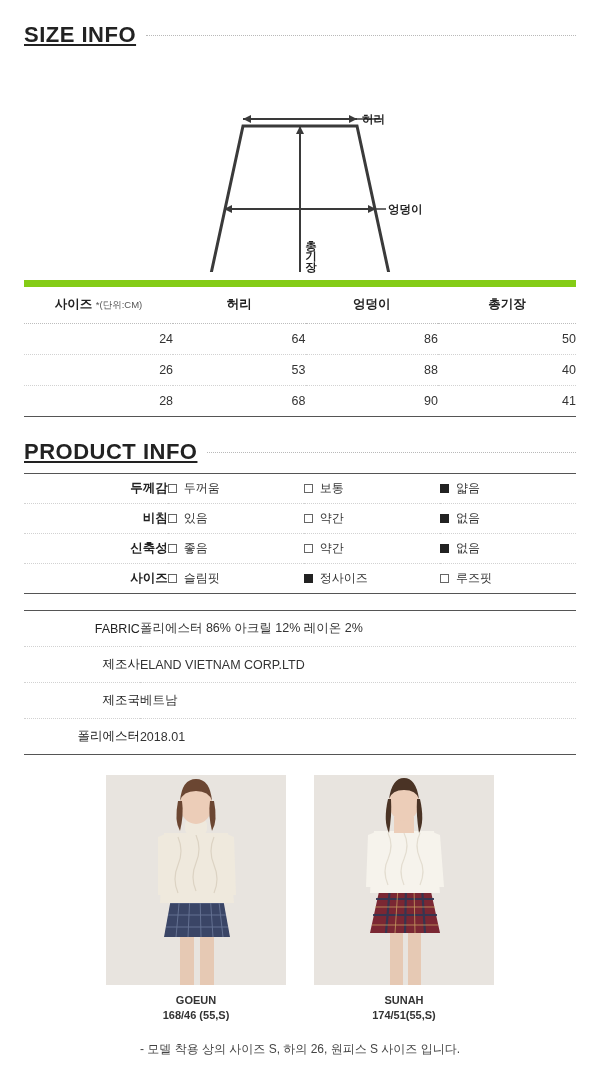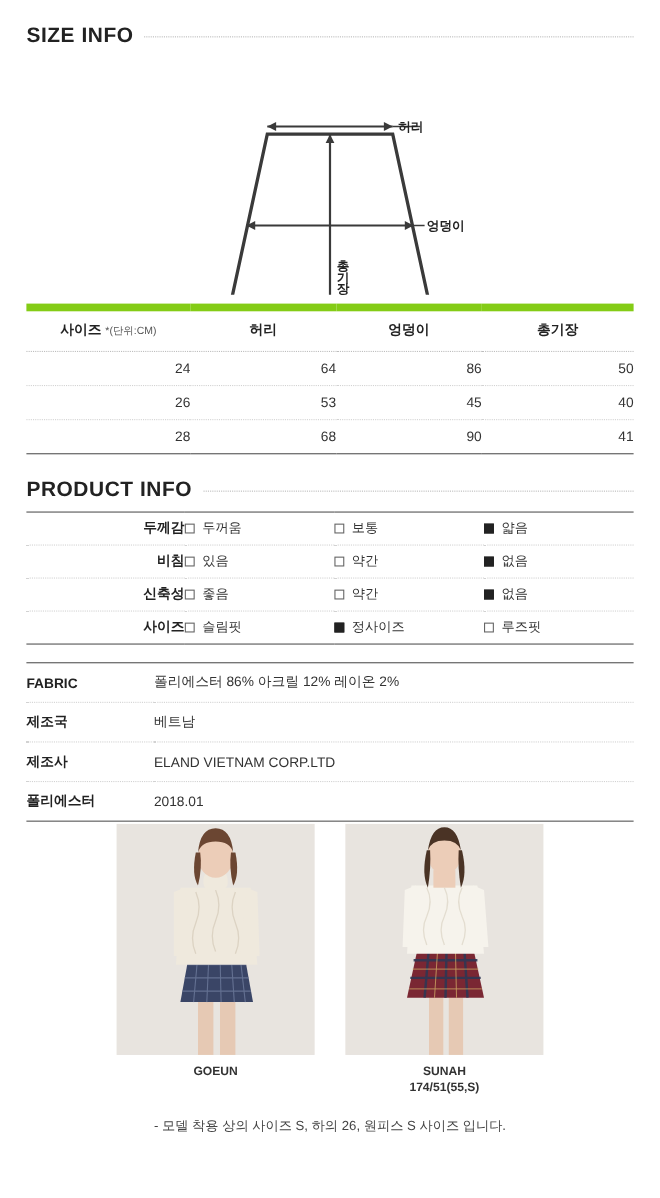--- a/index.html
+++ b/index.html
@@ -15,26 +15,27 @@
   .page { width: 600px; height: 1089px; position: relative; }
 
   
   .sec-head {
     display: flex;
     align-items: center;
     padding: 0 24px;
     margin-top: 22px;
   }
   .sec-head .title {
-    font-size: 19px;
+    font-size: 22px;
     font-weight: bold;
     letter-spacing: 0.5px;
     color: #222222;
     white-space: nowrap;
     padding-right: 10px;
+    text-decoration: underline;
   }
   .sec-head .rule {
     flex: 1;
     border-top: 1px dotted #b9b9b9;
     height: 0;
   }
 
   
   .diagram-wrap {
     position: relative;
@@ -113,34 +114,34 @@
   table.fabric { width: 100%; border-collapse: collapse; }
   table.fabric td {
     padding: 9px 0;
     font-size: 12.5px;
     border-bottom: 1px dotted #d2d2d2;
     vertical-align: middle;
   }
   table.fabric tr:first-child td { border-top: 1px solid #555555; }
   table.fabric tr:last-child td { border-bottom: 1px solid #555555; }
   td.fab-label {
-    font-weight: bold;
+    font-weight: normal;
     color: #222222;
-    text-align: left;
+    text-align: right;
     width: 21%;
     font-size: 13px;
   }
   td.fab-val { color: #333333; padding-left: 4px; }
 
   
   .models {
     display: flex;
     justify-content: center;
     gap: 28px;
-    margin-top: 2px;
+    margin-top: 20px;
   }
   .model { width: 180px; }
   .model-photo {
     width: 180px;
     height: 210px;
     overflow: hidden;
     position: relative;
     background: #e9e6e1;
   }
   .model-caption {
@@ -222,21 +223,21 @@
       <tbody>
         <tr>
           <td>24</td>
           <td>64</td>
           <td>86</td>
           <td>50</td>
         </tr>
         <tr>
           <td>26</td>
           <td>53</td>
-          <td>45</td>
+          <td>88</td>
           <td>40</td>
         </tr>
         <tr>
           <td>28</td>
           <td>68</td>
           <td>90</td>
           <td>41</td>
         </tr>
       </tbody>
     </table>
@@ -339,26 +340,26 @@
   </div>
 
   <div class="fab-block">
     <table class="fabric">
       <tbody>
         <tr>
           <td class="fab-label">FABRIC</td>
           <td class="fab-val">폴리에스터 86% 아크릴 12% 레이온 2%</td>
         </tr>
         <tr>
+          <td class="fab-label">제조사</td>
+          <td class="fab-val">ELAND VIETNAM CORP.LTD</td>
+        </tr>
+        <tr>
           <td class="fab-label">제조국</td>
           <td class="fab-val">베트남</td>
-        </tr>
-        <tr>
-          <td class="fab-label">제조사</td>
-          <td class="fab-val">ELAND VIETNAM CORP.LTD</td>
         </tr>
         <tr>
           <td class="fab-label">폴리에스터</td>
           <td class="fab-val">2018.01</td>
         </tr>
       </tbody>
     </table>
   </div>
 
   <div class="models">
@@ -395,20 +396,21 @@
           <rect x="79" y="44" width="22" height="16" rx="6" fill="#efe9dd"></rect>
 
           <ellipse cx="90" cy="30" rx="16" ry="19" fill="#eccdb8"></ellipse>
           <path d="M74,26 q2,-22 16,-22 q14,0 16,22 q-3,-10 -16,-10 q-13,0 -16,10 Z" fill="#6b4632"></path>
           <path d="M72,26 q-4,20 2,30 q4,-16 2,-30 Z" fill="#6b4632"></path>
           <path d="M108,26 q4,20 -2,30 q-4,-16 -2,-30 Z" fill="#6b4632"></path>
         </svg>
       </div>
       <div class="model-caption">
         <div>GOEUN</div>
+        <div>168/46 (55,S)</div>
       </div>
     </div>
 
     <div class="model">
       <div class="model-photo">
         <svg width="180" height="210" viewBox="0 0 180 210">
           <rect x="0" y="0" width="180" height="210" fill="#e8e4df"></rect>
 
           <rect x="76" y="148" width="13" height="62" fill="#e6c9b4"></rect>
           <rect x="94" y="148" width="13" height="62" fill="#e6c9b4"></rect>

